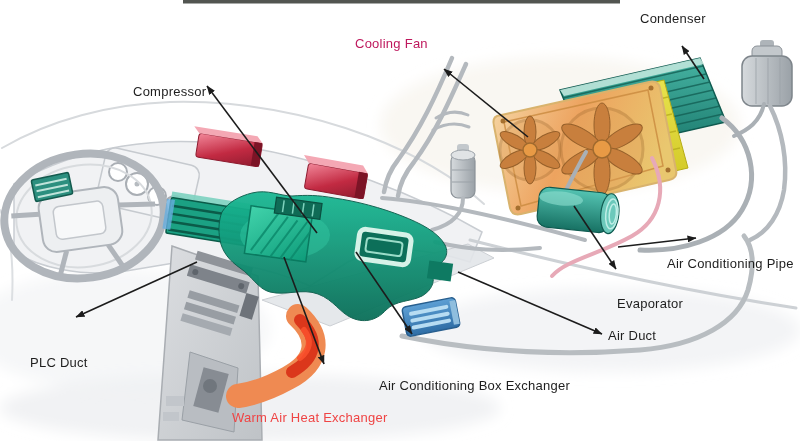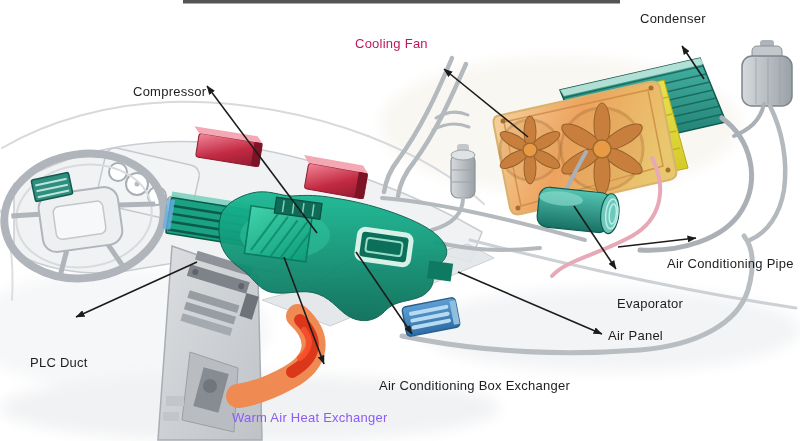--- a/index.html
+++ b/index.html
@@ -341,19 +341,19 @@
       <line x1="284" y1="257" x2="324" y2="364" stroke="#1c1c1c" stroke-width="1.6" marker-end="url(#ah)"></line>
       <line x1="197" y1="262" x2="76" y2="317" stroke="#1c1c1c" stroke-width="1.6" marker-end="url(#ah)"></line>
     </svg>
 
 <div id="label-layer">
       <div class="diagram-label" style="left: 355px; top: 36px; color: #be185d;">Cooling Fan</div>
       <div class="diagram-label" style="left: 640px; top: 11px; color: rgb(30, 30, 30); text-align: right;">Condenser</div>
       <div class="diagram-label" style="left: 133px; top: 84px; color: rgb(30, 30, 30);">Compressor</div>
       <div class="diagram-label" style="left: 667px; top: 256px; color: rgb(30, 30, 30);">Air Conditioning Pipe</div>
       <div class="diagram-label" style="left: 617px; top: 296px; color: rgb(30, 30, 30);">Evaporator</div>
-      <div class="diagram-label" style="left: 608px; top: 328px; color: rgb(30, 30, 30);">Air Panel</div>
+      <div class="diagram-label" style="left: 608px; top: 328px; color: rgb(30, 30, 30);">Air Duct</div>
       <div class="diagram-label" style="left: 379px; top: 378px; color: rgb(30, 30, 30);">Air Conditioning Box Exchanger</div>
-      <div class="diagram-label" style="left: 232px; top: 410px; color: #8b5cf6;">Warm Air Heat Exchanger</div>
+      <div class="diagram-label" style="left: 232px; top: 410px; color: #ef4444;">Warm Air Heat Exchanger</div>
       <div class="diagram-label" style="left: 30px; top: 355px; color: rgb(30, 30, 30);">PLC Duct</div>
     </div>
 
 </div>
 
 </body></html>

